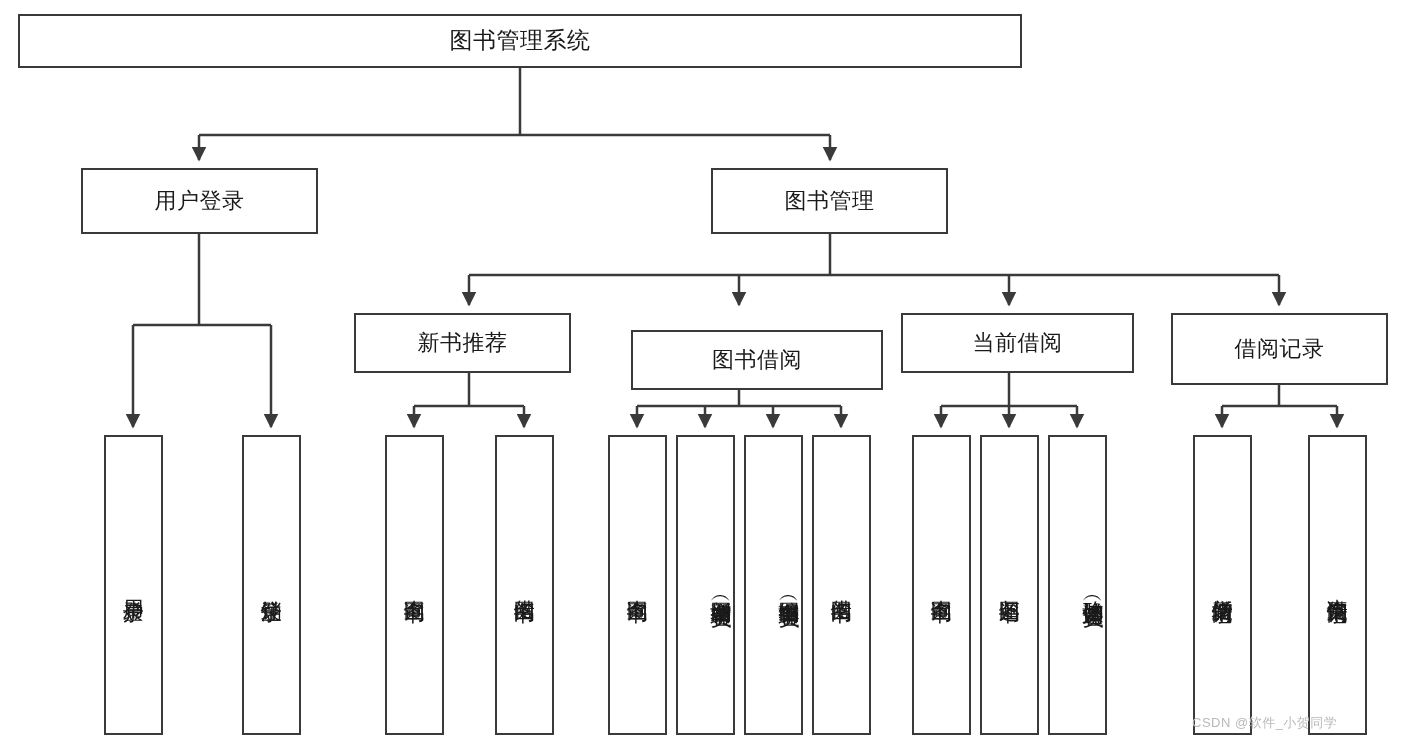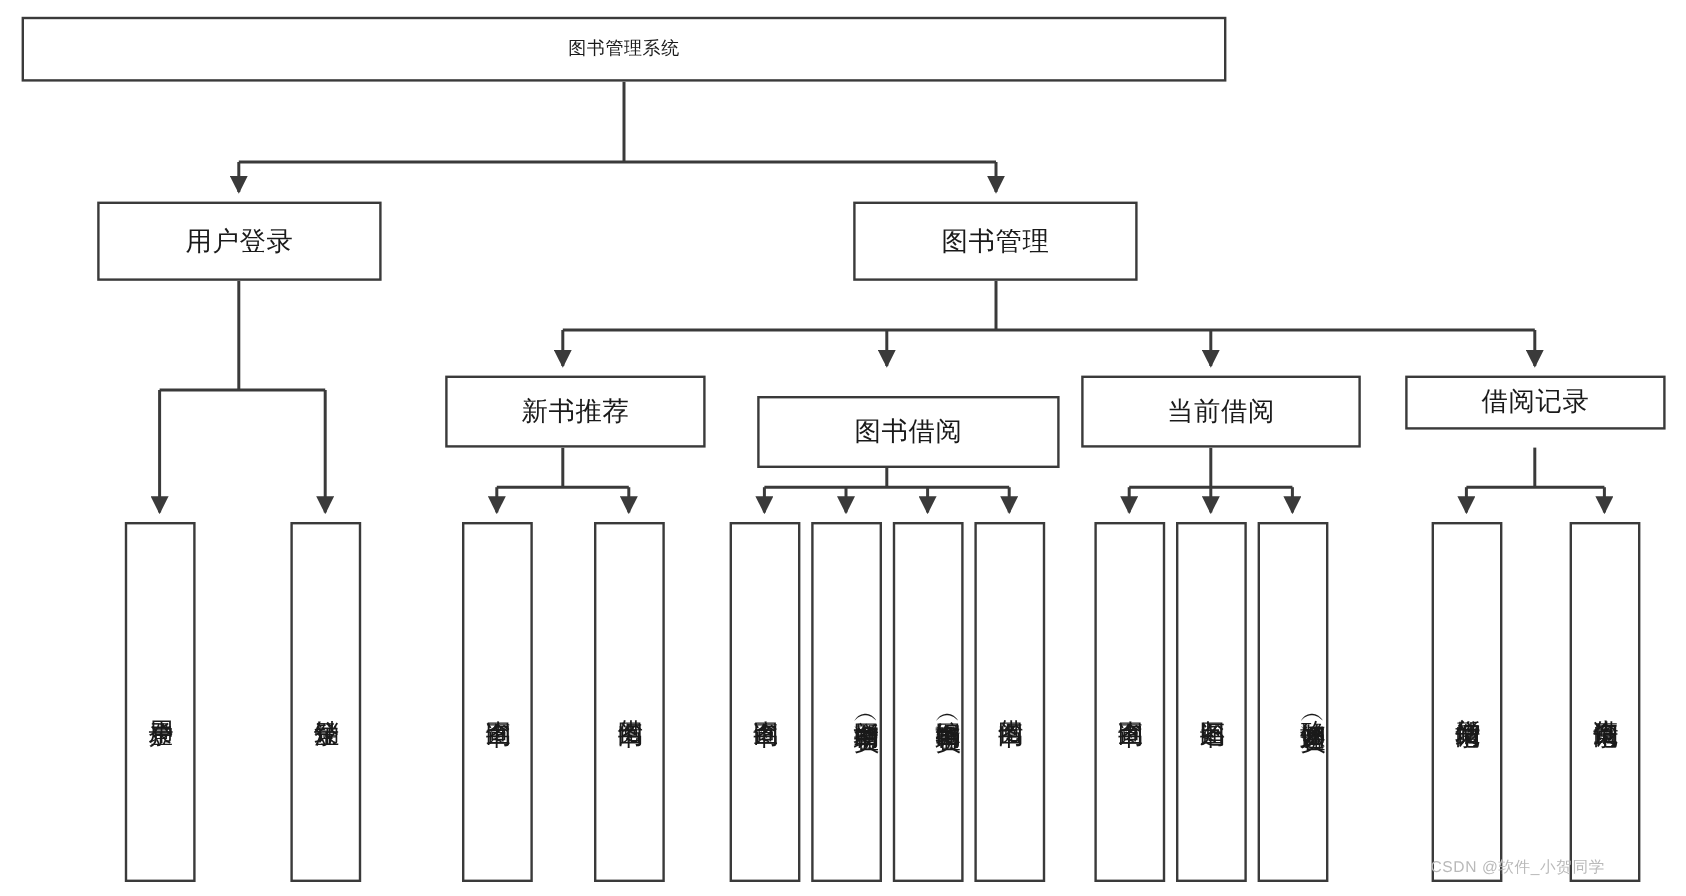--- a/index.html
+++ b/index.html
@@ -50,21 +50,21 @@
     letter-spacing: 1px;
     align-items: flex-start;
     justify-content: center;
     padding-top: 6px;
   }
   .node.vert.centered {
     align-items: center;
     padding-top: 0;
   }
   .node.root {
-    font-size: 15px;
+    font-size: 23px;
   }
   .watermark {
     position: absolute;
     color: #b9b9b9;
     font-size: 13px;
     letter-spacing: 0.5px;
     white-space: nowrap;
     user-select: none;
   }
 </style>
@@ -124,24 +124,24 @@
       <path d="M 1222 406 L 1222 427" marker-end="url(#arrow)"></path>
       <path d="M 1337 406 L 1337 427" marker-end="url(#arrow)"></path>
     </g>
   </svg>
 
   <div class="node horiz root" style="left:18px; top:14px; width:1004px; height:54px;">图书管理系统</div>
 
   <div class="node horiz" style="left:81px; top:168px; width:237px; height:66px;">用户登录</div>
   <div class="node horiz" style="left:711px; top:168px; width:237px; height:66px;">图书管理</div>
 
-  <div class="node horiz" style="left:371px; top:313px; width:217px; height:60px;">新书推荐</div>
+  <div class="node horiz" style="left:354px; top:313px; width:217px; height:60px;">新书推荐</div>
   <div class="node horiz" style="left:631px; top:330px; width:252px; height:60px;">图书借阅</div>
   <div class="node horiz" style="left:901px; top:313px; width:233px; height:60px;">当前借阅</div>
-  <div class="node horiz" style="left:1171px; top:313px; width:217px; height:45px;">借阅记录</div>
+  <div class="node horiz" style="left:1171px; top:313px; width:217px; height:72px;">借阅记录</div>
 
   <div class="node vert centered" style="left:104px; top:435px; width:59px; height:300px;">用户登录</div>
   <div class="node vert centered" style="left:242px; top:435px; width:59px; height:300px;">注销登录</div>
 
   <div class="node vert centered" style="left:385px; top:435px; width:59px; height:300px;">查询图书</div>
   <div class="node vert centered" style="left:495px; top:435px; width:59px; height:300px;">借阅图书</div>
 
   <div class="node vert centered" style="left:608px; top:435px; width:59px; height:300px;">查询图书</div>
   <div class="node vert" style="left:676px; top:435px; width:59px; height:300px;">新增图书（管理员）</div>
   <div class="node vert" style="left:744px; top:435px; width:59px; height:300px;">编辑图书（管理员）</div>

